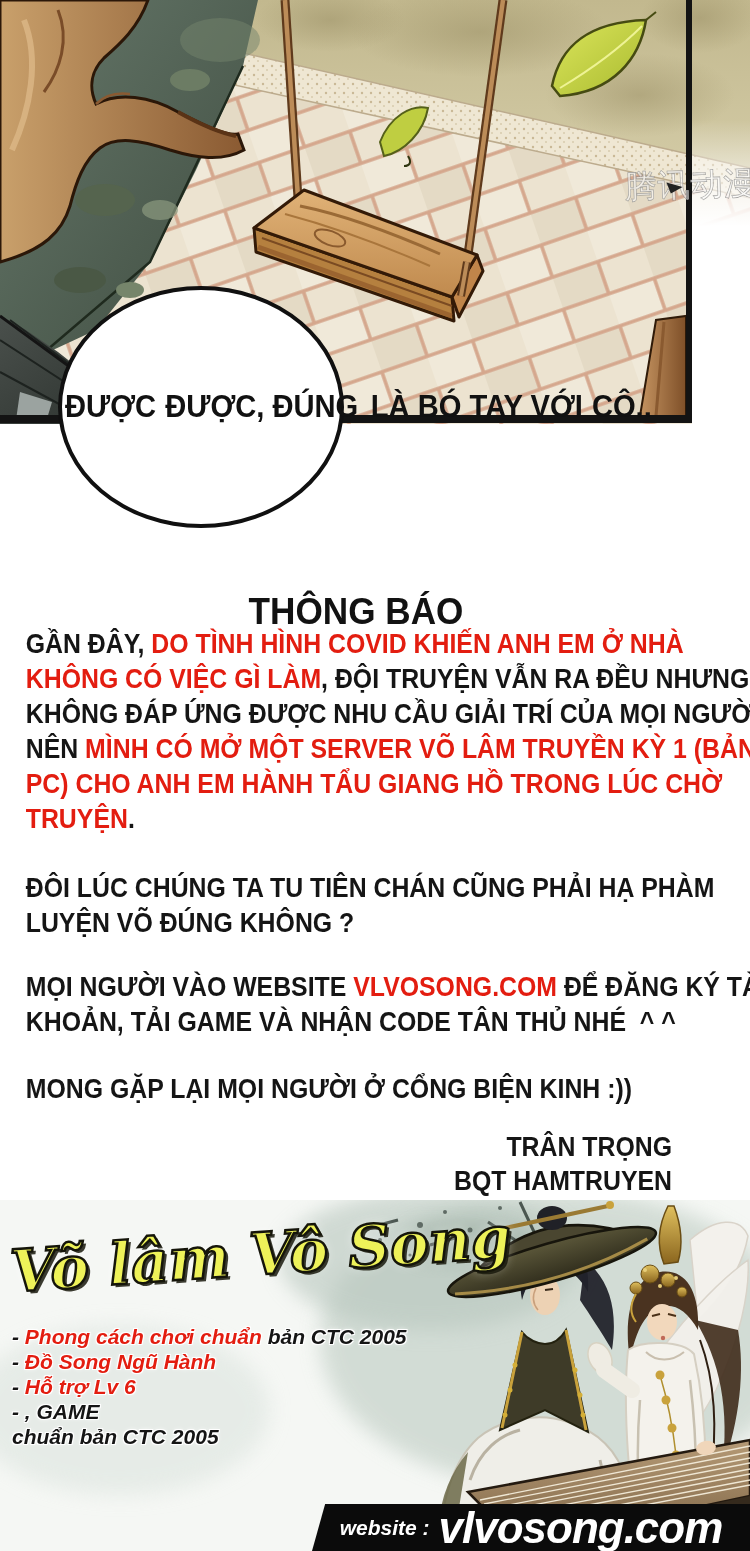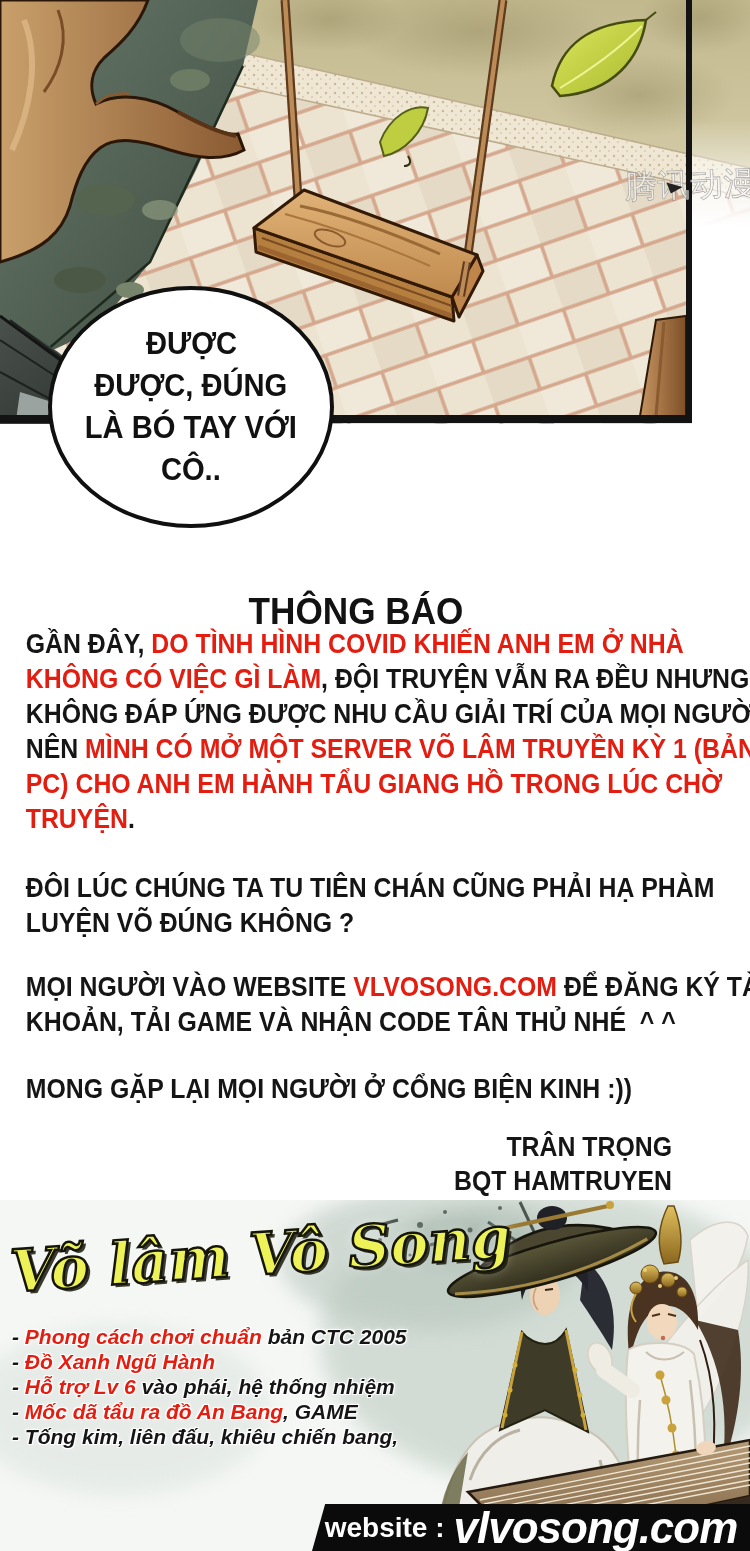--- a/index.html
+++ b/index.html
@@ -3,23 +3,23 @@
 <meta charset="utf-8">
 <style>
   html,body{margin:0;padding:0;background:#ffffff;}
   .page{position:relative;width:750px;height:1551px;background:#fff;overflow:hidden;
         font-family:"Liberation Sans",sans-serif;}
 
   
   #panel-svg{position:absolute;left:0;top:0;width:750px;height:424px;display:block;}
 
   
-  .bubble{position:absolute;left:48px;top:286px;width:278px;height:234px;background:#fff;
-          border:4px solid #101010;border-radius:50%;display:flex;flex-direction:column;
-          align-items:center;justify-content:center;z-index:5;}
+  .bubble{position:absolute;left:58px;top:286px;width:278px;height:234px;background:#fff;
+          border:4px solid #101010;border-radius:50%;display:flex;flex-direction:row;
+          align-items:center;z-index:5;}
   .bubble .line{font-weight:bold;font-size:31px;line-height:42px;color:#111;
           letter-spacing:0px;white-space:nowrap;transform:scaleX(.94);}
 
   
   .ann-title{position:absolute;left:0;top:566px;width:750px;box-sizing:border-box;
           padding-right:40px;text-align:center;font-size:37px;font-weight:bold;color:#121212;
           transform:scaleX(.95);}
   .para{position:absolute;left:0;width:750px;padding-left:28px;box-sizing:border-box;
           transform:scaleX(.92);transform-origin:0 50%;}
   .para .line{height:35px;display:flex;align-items:center;white-space:pre;
@@ -40,21 +40,21 @@
         font-family:"DejaVu Serif",serif;font-style:italic;font-weight:bold;font-size:58px;
         color:var(--logo,#eef259);-webkit-text-stroke:2.5px #15150a;white-space:nowrap;
         text-shadow:3px 3px 0 rgba(25,25,12,.85),0 0 12px rgba(255,255,255,.55);}
   .features{position:absolute;left:12px;top:124px;}
   .features .line{height:25px;display:flex;align-items:center;white-space:pre;
         font-size:21px;font-weight:bold;font-style:italic;
         text-shadow:-1px -1px 0 #fff,1px -1px 0 #fff,-1px 1px 0 #fff,1px 1px 0 #fff,0 0 5px #fff;}
   .banner{position:absolute;left:312px;top:304px;width:438px;height:47px;background:#0b0b0b;
         display:flex;align-items:center;justify-content:center;gap:9px;
         clip-path:polygon(3% 0,100% 0,100% 100%,0 100%);}
-  .banner .site-label{color:#fff;font-size:28px;font-weight:bold;white-space:pre;}
+  .banner .site-label{color:#fff;font-size:21px;font-weight:bold;font-style:italic;white-space:pre;}
   .banner .site-url{color:#fff;font-size:44px;font-weight:bold;font-style:italic;
         letter-spacing:-1px;white-space:pre;}
 </style>
 </head>
 <body>
 
 <div class="page">
 
   <svg id="panel-svg" viewBox="0 0 750 424" xmlns="http://www.w3.org/2000/svg">
     <defs>
@@ -353,24 +353,24 @@
             <circle cx="534" cy="323" r="3.5"></circle>
           <circle cx="548" cy="328" r="3.5"></circle>
         </g>
         <ellipse cx="706" cy="248" rx="10" ry="7" fill="#f0d6ba" transform="rotate(-10 706 248)"></ellipse>
       </g>
     </svg>
 
     <div class="logo">Võ lâm Vô Song</div>
     <div class="features">
         <div class="line"><span class="seg c-black">- </span><span class="seg c-red">Phong cách chơi chuẩn</span><span class="seg c-black"> bản CTC 2005</span></div>
-        <div class="line"><span class="seg c-black">- </span><span class="seg c-red">Đồ Xanh Ngũ Hành</span></div>
-        <div class="line"><span class="seg c-black">- </span><span class="seg c-red">Hỗ trợ Lv 6</span><span class="seg c-black"> vào phái, hệ thống nhiệm</span></div>
-        <div class="line"><span class="seg c-black">- </span><span class="seg c-red">Mốc dã tẩu ra đồ An Bang</span><span class="seg c-black">, GAME</span></div>
-        <div class="line"><span class="seg c-black">- Tống kim, liên đấu, khiêu chiến bang,</span></div>
+        <div class="line"><span class="seg c-black">- </span><span class="seg c-red">Đồ Song Ngũ Hành</span></div>
+        <div class="line"><span class="seg c-black">- </span><span class="seg c-red">Hỗ trợ Lv 6</span></div>
+        <div class="line"><span class="seg c-black">- </span><span class="seg c-black">, GAME</span></div>
+        <div class="line"><span class="seg c-black">chuẩn bản CTC 2005</span></div>
       </div>
     <div class="banner">
       <span class="site-label">website :</span>
       <span class="site-url">vlvosong.com</span>
     </div>
   </div>
 
 </div>
 
 </body></html>

